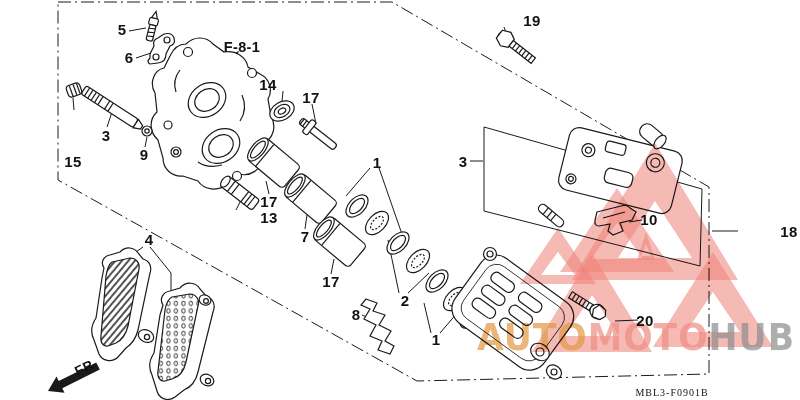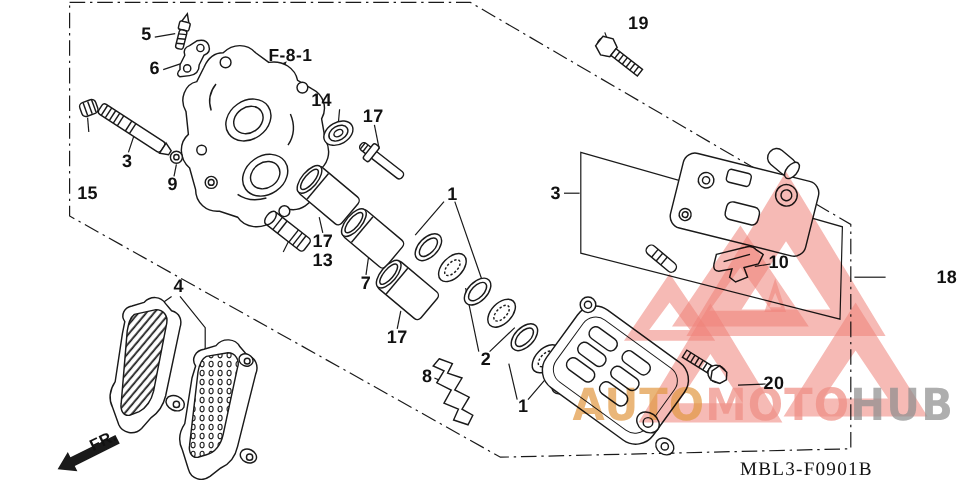--- a/index.html
+++ b/index.html
@@ -7,21 +7,21 @@
          font-family:"Liberation Sans",sans-serif;}
   #stage svg{position:absolute;left:0;top:0;}
   .part-label{position:absolute;transform:translate(-50%,-50%);color:#111;
               font-size:15px;font-weight:700;line-height:1;letter-spacing:0.3px;
               font-family:"Liberation Sans",sans-serif;}
   .ref-label{position:absolute;left:242px;top:47px;transform:translate(-50%,-50%);
              color:#111;font-size:14.5px;font-weight:800;letter-spacing:0.4px;}
   .fr-label{position:absolute;left:86px;top:367px;transform:translate(-50%,-50%) rotate(-26deg);
             color:#111;font-size:13.5px;font-weight:800;letter-spacing:0.5px;}
   .code-label{position:absolute;left:672px;top:392px;transform:translate(-50%,-50%);
-              color:#111;font-size:16px;letter-spacing:1px;
+              color:#111;font-size:10px;letter-spacing:1px;
               font-family:"Liberation Serif","DejaVu Serif",serif;}
   #watermark{mix-blend-mode:multiply;pointer-events:none;}
   .wm-tri{fill-opacity:0.55;}
   .wm-text{font-family:"DejaVu Sans","Liberation Sans",sans-serif;font-weight:bold;
            font-size:37px;letter-spacing:1px;fill-opacity:0.72;}
 </style>
 </head>
 <body>
 
 <div id="stage">

